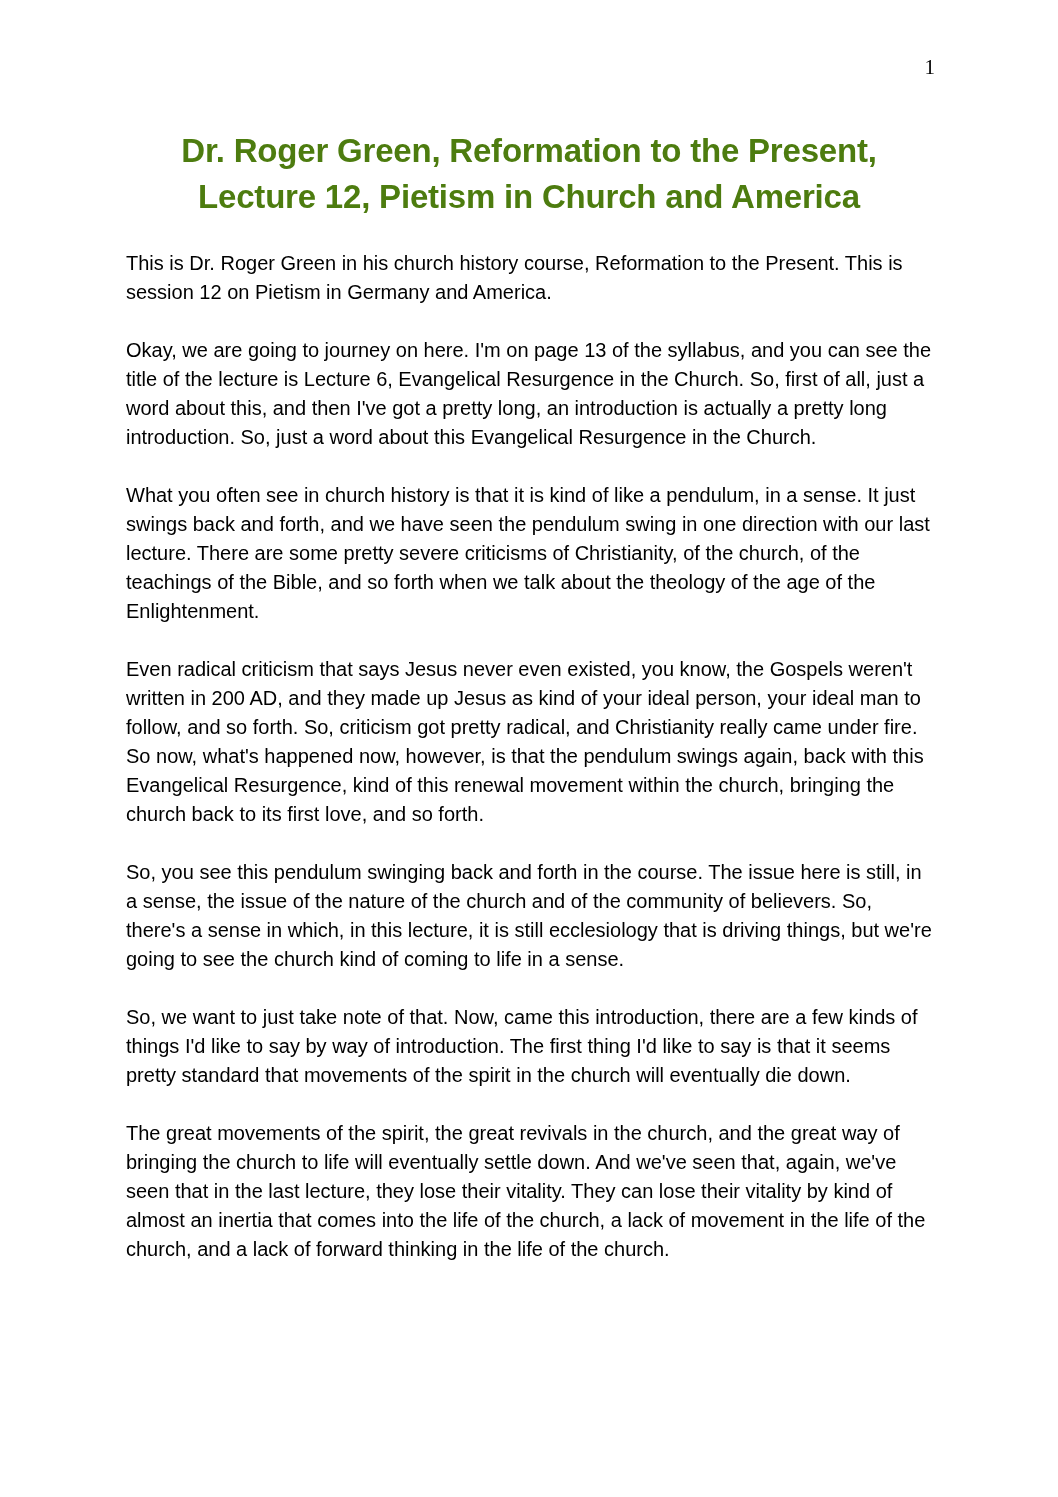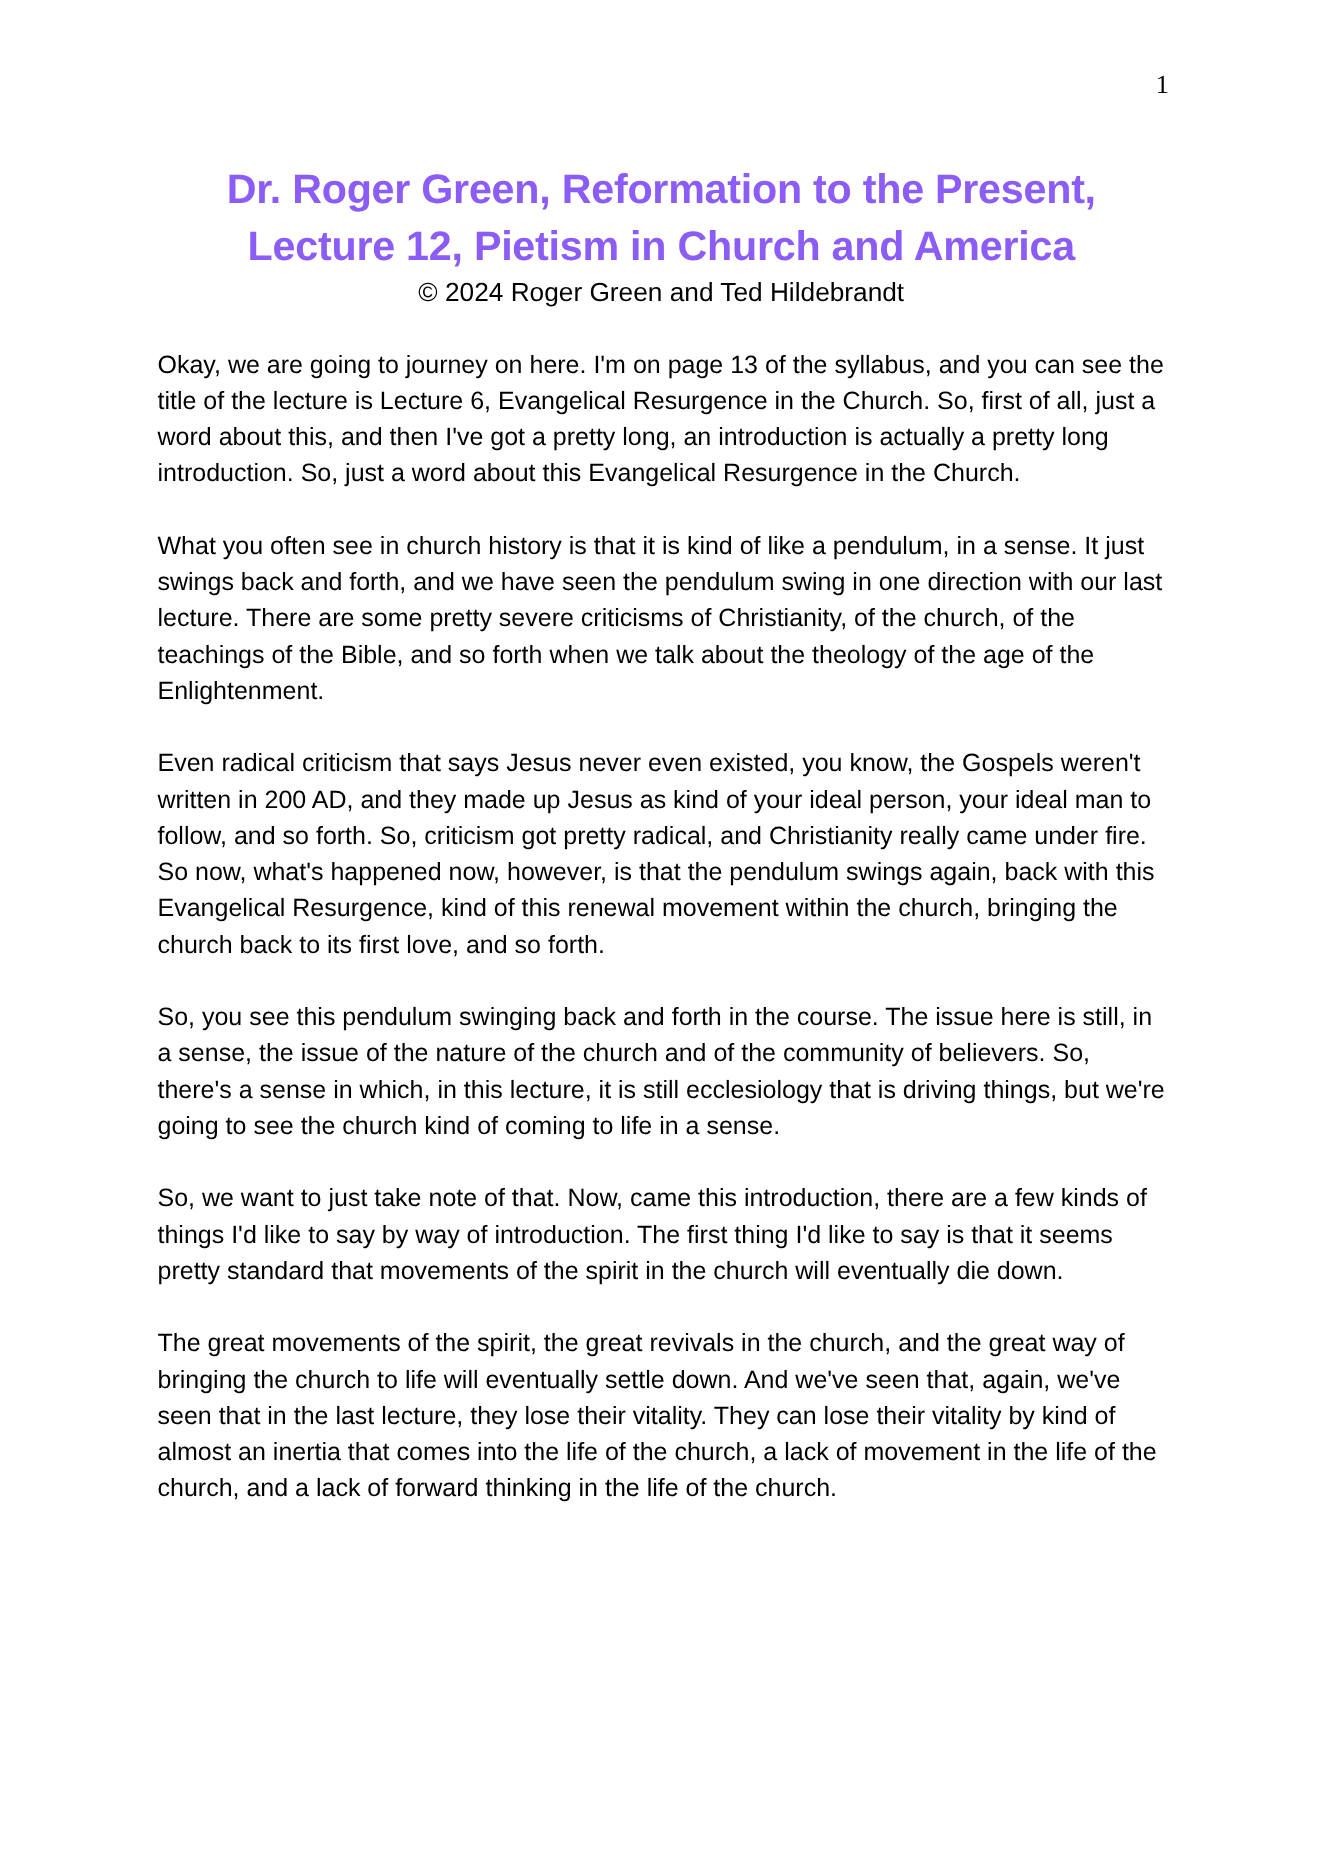--- a/index.html
+++ b/index.html
@@ -30,21 +30,21 @@
     padding: 128px 126px 0 126px;
     box-sizing: border-box;
   }
   .doc-title {
     margin: 0;
     font-size: 33px;
     font-weight: bold;
     line-height: 46px;
     text-align: center;
     letter-spacing: -0.2px;
-    color: #8b5cf6;
+    color: #4d7c0f;
   }
   .copyright {
     margin: 0;
     font-size: 21px;
     line-height: 29px;
     text-align: center;
     color: #000000;
   }
   .body-text p {
     margin: 29px 0 0 0;
@@ -61,23 +61,23 @@
 
   <div class="page-number">1</div>
 
   <div class="content">
 
     <h1 class="doc-title">
       <span>Dr. Roger Green, Reformation to the Present,</span><br>
       <span>Lecture 12, Pietism in Church and America</span>
     </h1>
 
-    <div class="copyright">© 2024 Roger Green and Ted Hildebrandt</div>
 
     <div class="body-text">
+      <p>This is Dr. Roger Green in his church history course, Reformation to the Present. This is session 12 on Pietism in Germany and America.</p>
       <p>Okay, we are going to journey on here. I'm on page 13 of the syllabus, and you can see the title of the lecture is Lecture 6, Evangelical Resurgence in the Church. So, first of all, just a word about this, and then I've got a pretty long, an introduction is actually a pretty long introduction. So, just a word about this Evangelical Resurgence in the Church.</p>
       <p>What you often see in church history is that it is kind of like a pendulum, in a sense. It just swings back and forth, and we have seen the pendulum swing in one direction with our last lecture. There are some pretty severe criticisms of Christianity, of the church, of the teachings of the Bible, and so forth when we talk about the theology of the age of the Enlightenment.</p>
       <p>Even radical criticism that says Jesus never even existed, you know, the Gospels weren't written in 200 AD, and they made up Jesus as kind of your ideal person, your ideal man to follow, and so forth. So, criticism got pretty radical, and Christianity really came under fire. So now, what's happened now, however, is that the pendulum swings again, back with this Evangelical Resurgence, kind of this renewal movement within the church, bringing the church back to its first love, and so forth.</p>
       <p>So, you see this pendulum swinging back and forth in the course. The issue here is still, in a sense, the issue of the nature of the church and of the community of believers. So, there's a sense in which, in this lecture, it is still ecclesiology that is driving things, but we're going to see the church kind of coming to life in a sense.</p>
       <p>So, we want to just take note of that. Now, came this introduction, there are a few kinds of things I'd like to say by way of introduction. The first thing I'd like to say is that it seems pretty standard that movements of the spirit in the church will eventually die down.</p>
       <p>The great movements of the spirit, the great revivals in the church, and the great way of bringing the church to life will eventually settle down. And we've seen that, again, we've seen that in the last lecture, they lose their vitality. They can lose their vitality by kind of almost an inertia that comes into the life of the church, a lack of movement in the life of the church, and a lack of forward thinking in the life of the church.</p>
     </div>
 
   </div>
 </div>

